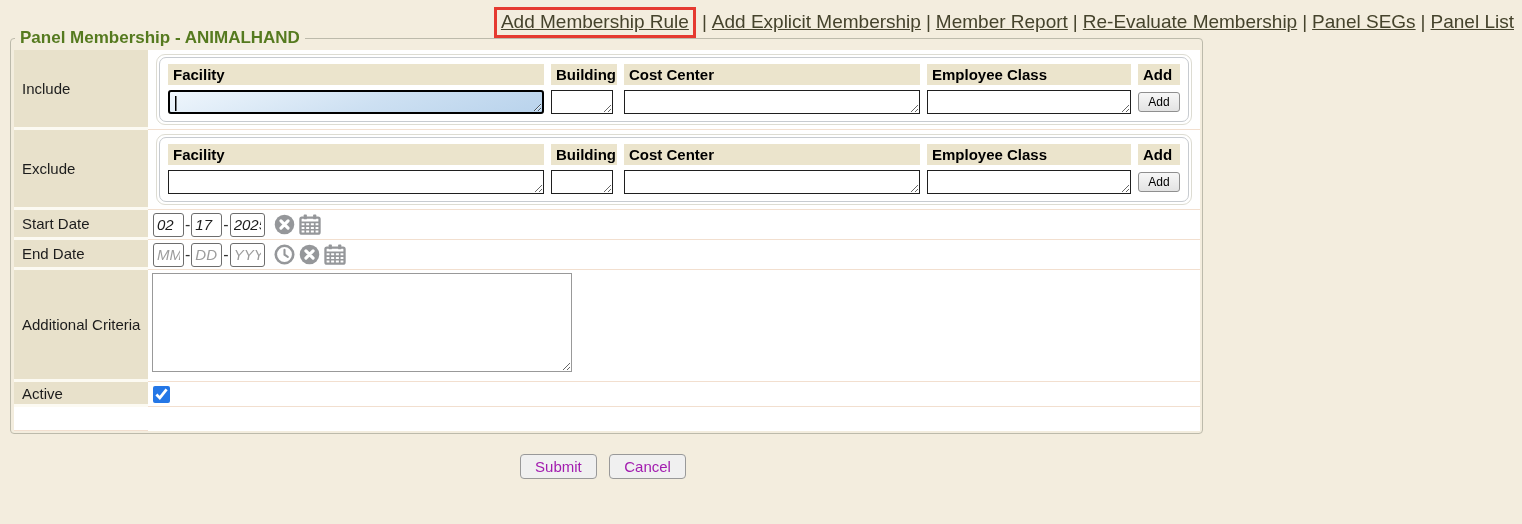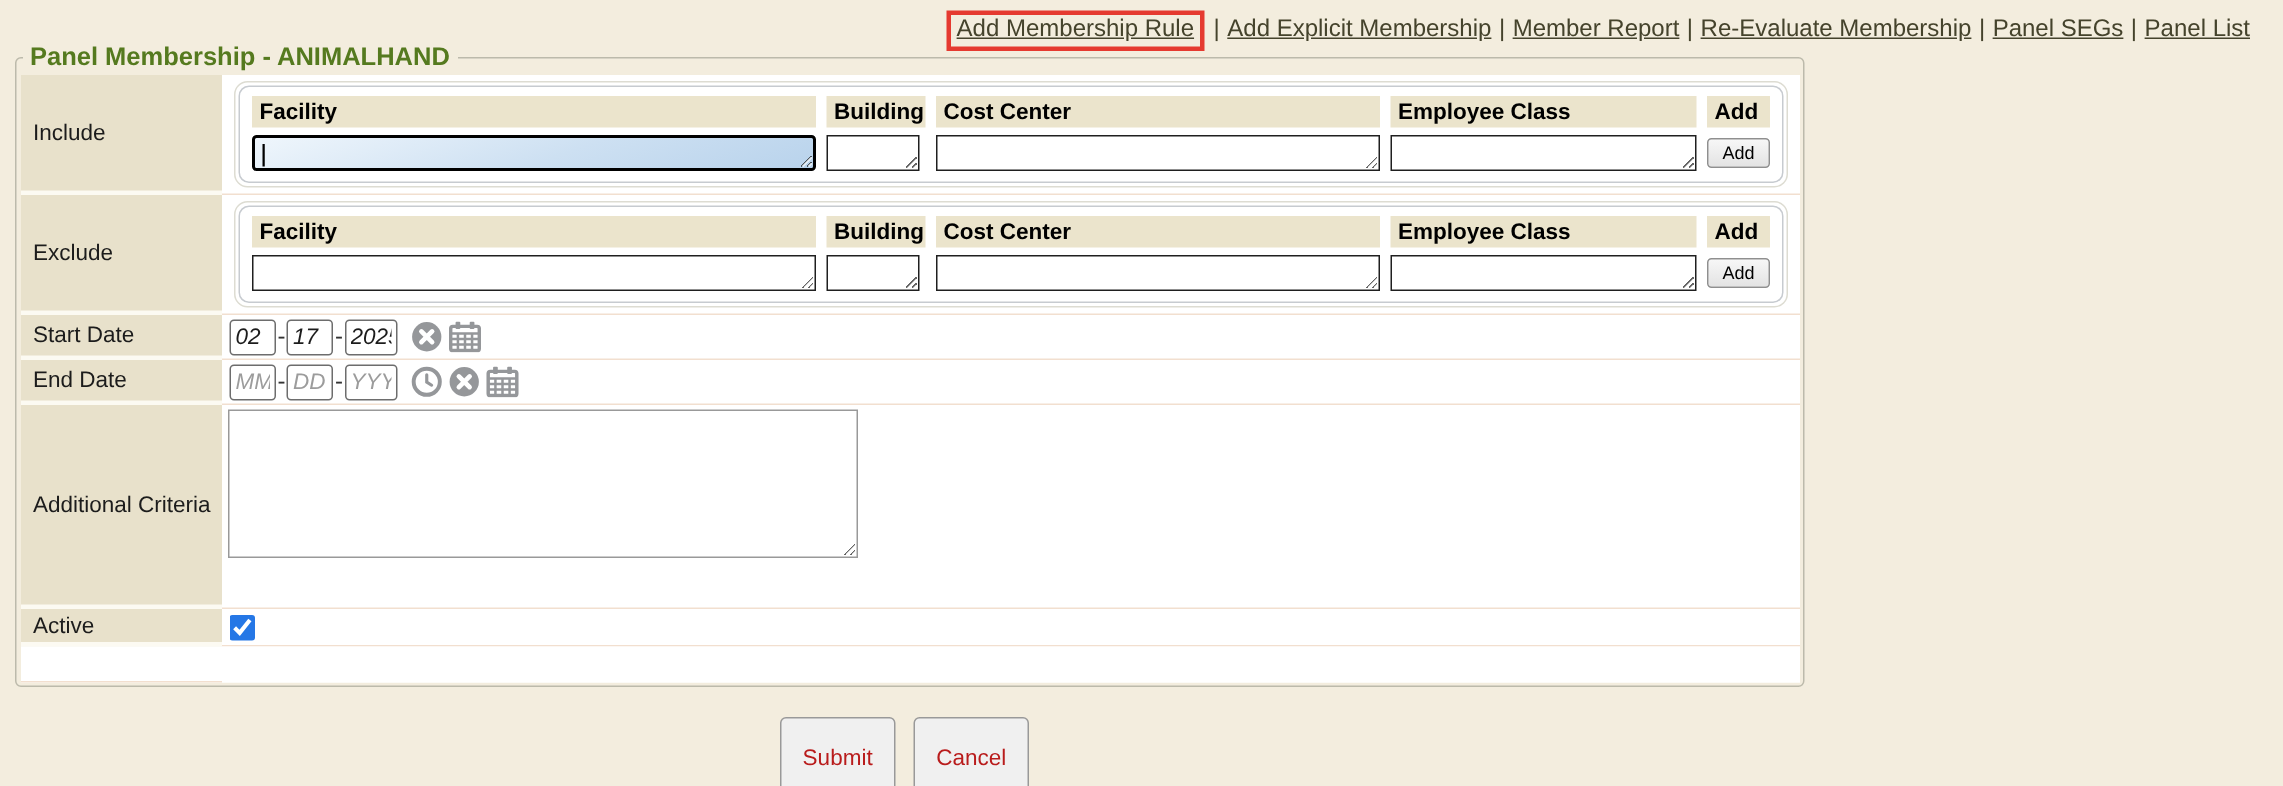--- a/index.html
+++ b/index.html
@@ -7,22 +7,22 @@
   body {
     width:1522px; height:524px;
     background:#f3edde;
     font-family:"Liberation Sans", sans-serif;
     position:relative; overflow:hidden;
     color:#1c1c1c;
   }
 
   
   .topnav {
-    position:absolute; top:7px; right:22px;
-    font-size:16px; white-space:nowrap;
+    position:absolute; top:7px; right:8px;
+    font-size:19px; white-space:nowrap;
     color:#45432c;
   }
   .topnav a { color:#45432c; text-decoration:underline; cursor:pointer; }
   .nav-sep { margin:0 5px; }
   .hl-box {
     display:inline-block;
     border:3px solid #e53a30;
     padding:1px 4px 2px 4px;
     margin-right:1px;
   }
@@ -48,21 +48,21 @@
     padding-left:8px; font-size:15px;
     border-bottom:3px solid #fcfaf2;
   }
   .cnt {
     background:#fff;
     display:flex; align-items:center;
     border-bottom:1px solid #f2dfcf;
   }
   .r-inc{height:80px} .r-exc{height:80px}
   .r-sd{height:30px} .r-ed{height:30px}
-  .r-ac{height:136px}
+  .r-ac{height:112px}
   .r-act{height:25px} .r-cr{height:24px} .r-mod{height:24px}
   .last{border-bottom:none}
 
   
   .cnt.rulecnt { padding:4px 8px 4px 8px; }
   .rulebox-outer {
     flex:1; border:1px solid #dddcd2; border-radius:9px; padding:2px; background:#fff;
   }
   .rulebox {
     border:1px solid #c7cbd0; border-radius:7px;
@@ -125,24 +125,24 @@
   
   .cnt.actrow { padding-left:5px; }
   input.activechk { width:17px; height:17px; accent-color:#2577e6; margin:0; }
 
   
   .btnrow {
     margin:20px 0 0 10px; width:1186px; text-align:center;
   }
   .formbtn {
     font:15px "Liberation Sans", sans-serif;
-    padding:18px 14px; margin:0 4px;
+    padding:3px 14px; margin:0 4px;
     background:#f0f0f0;
     border:1px solid #999; border-radius:4px;
-    color:#b91c1c; cursor:pointer;
+    color:#a21caf; cursor:pointer;
   }
 </style>
 </head>
 <body>
 
 <div class="topnav">
   <span class="hl-box"><a>Add Membership Rule</a></span><span class="nav-sep">|</span><a>Add Explicit Membership</a><span class="nav-sep">|</span><a>Member Report</a><span class="nav-sep">|</span><a>Re-Evaluate Membership</a><span class="nav-sep">|</span><a>Panel SEGs</a><span class="nav-sep">|</span><a>Panel List</a>
 </div>
 
 <fieldset class="panel">

